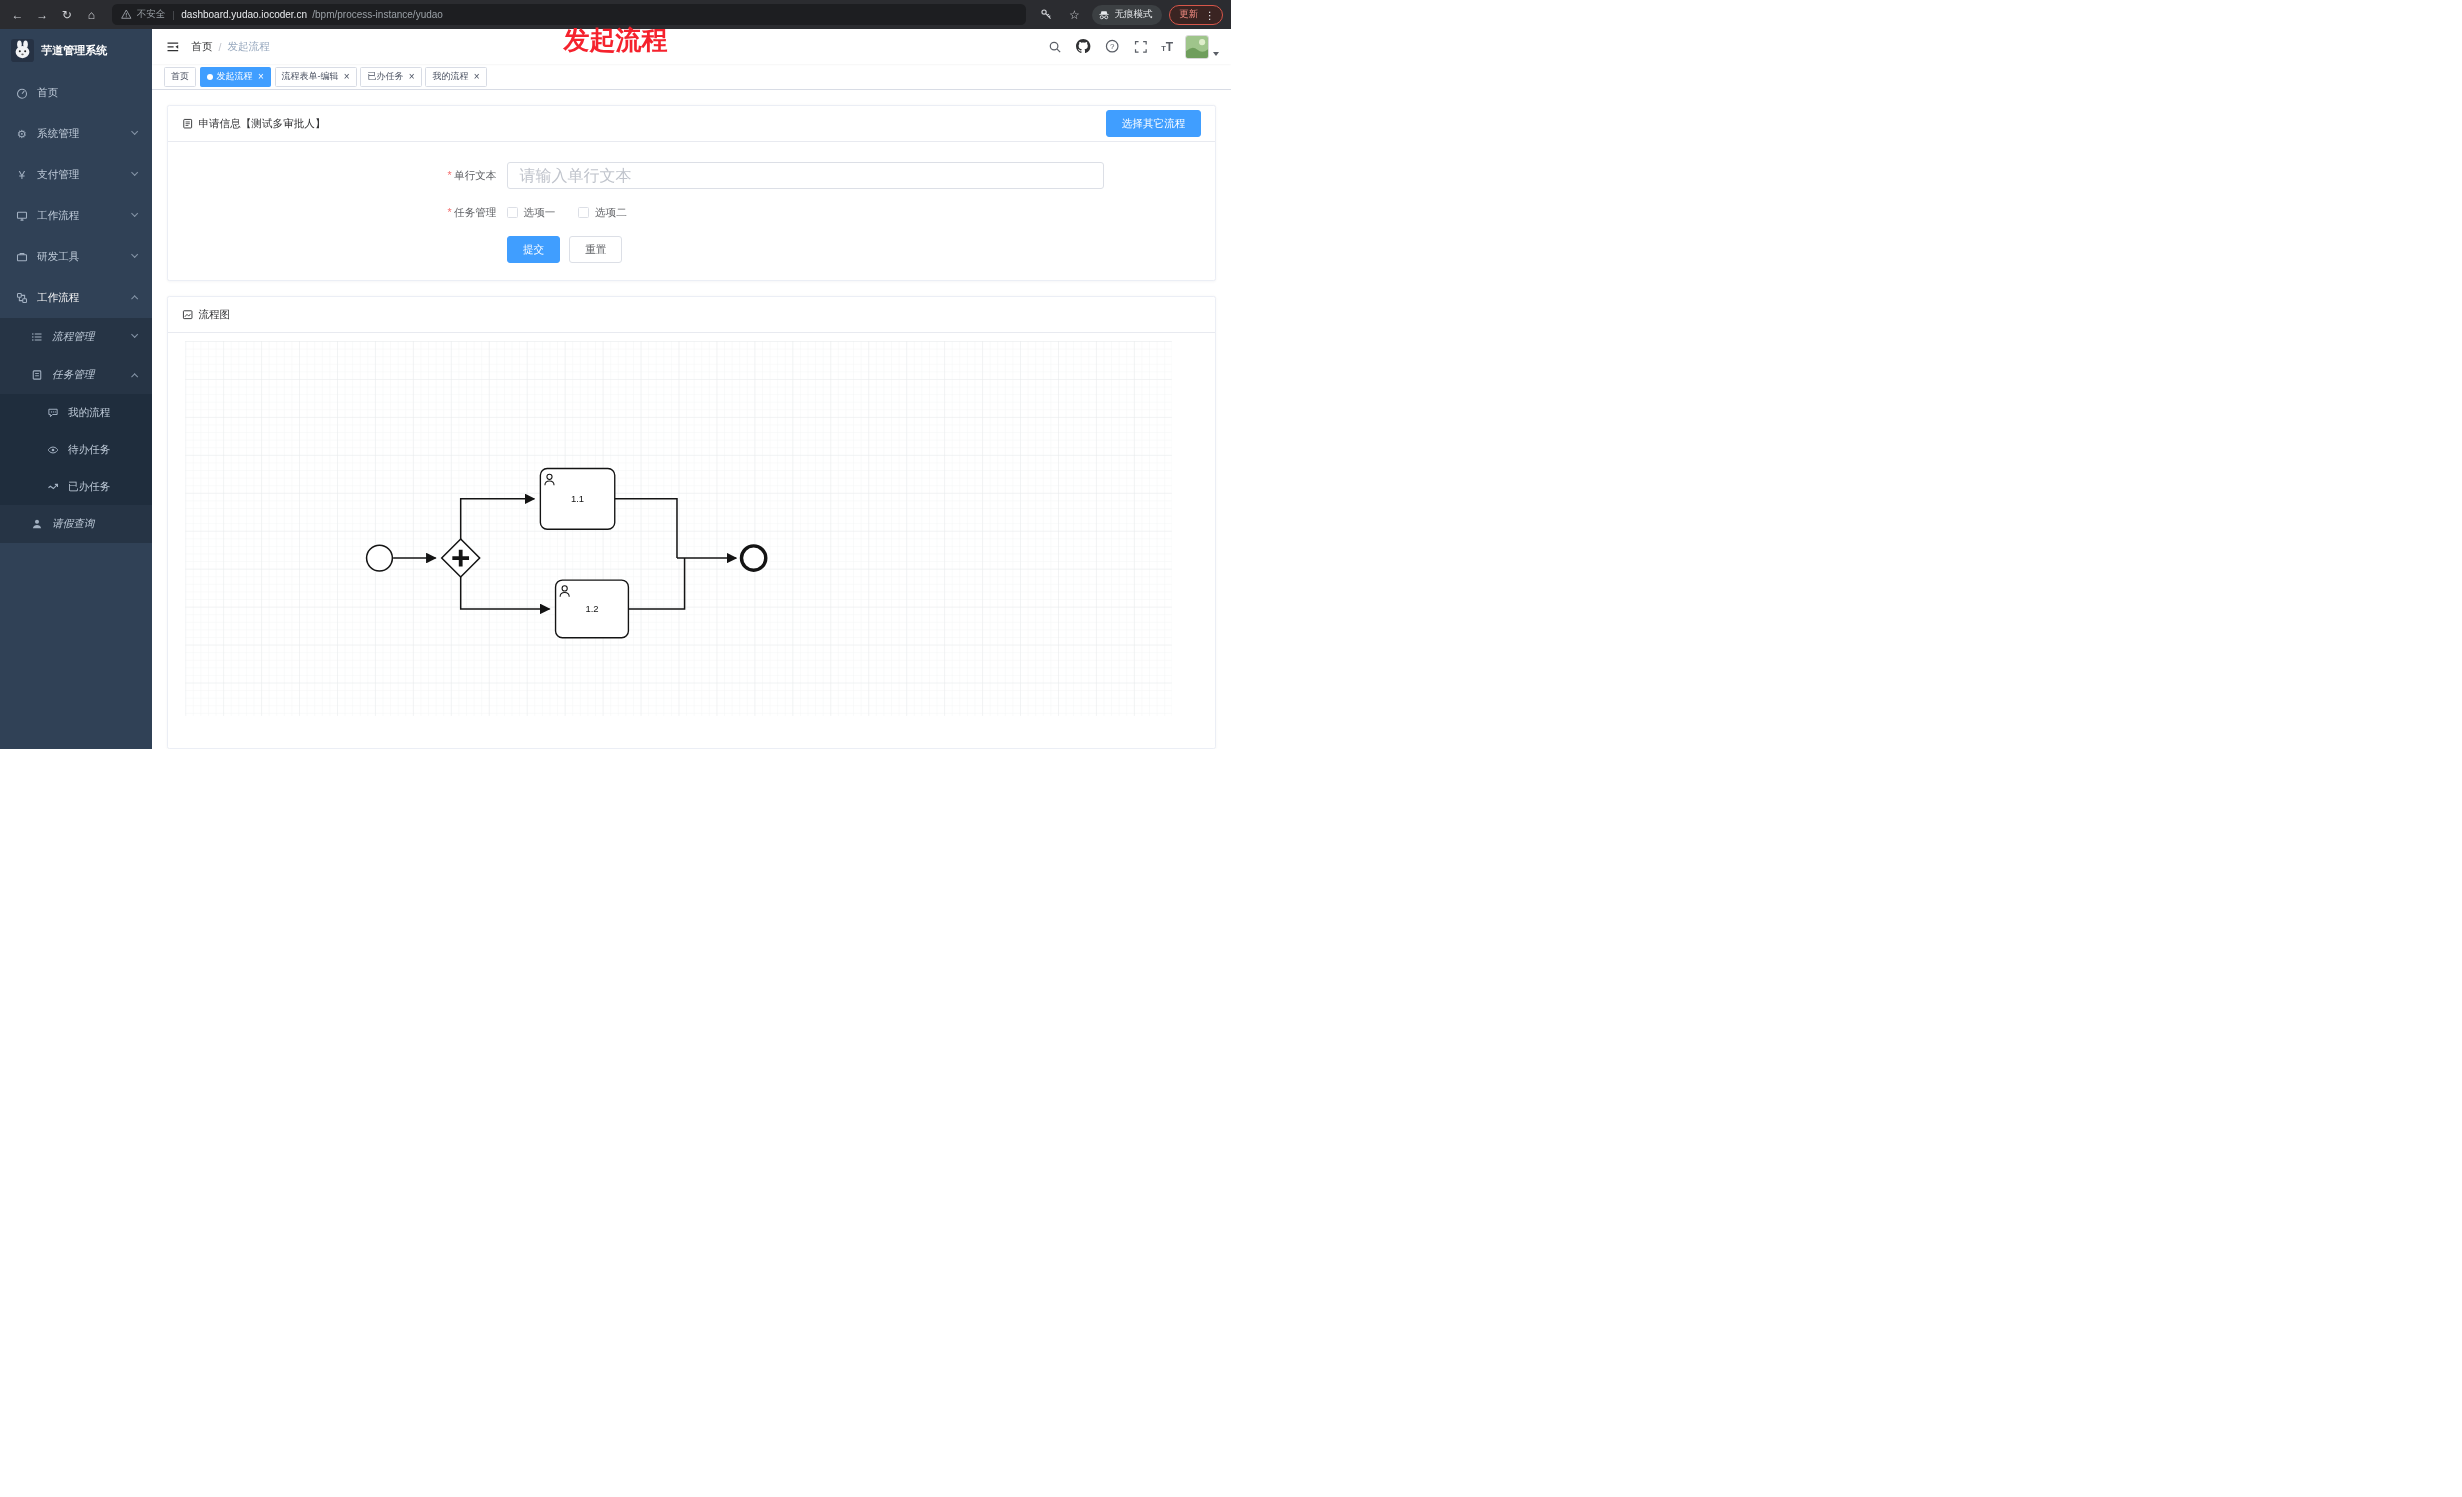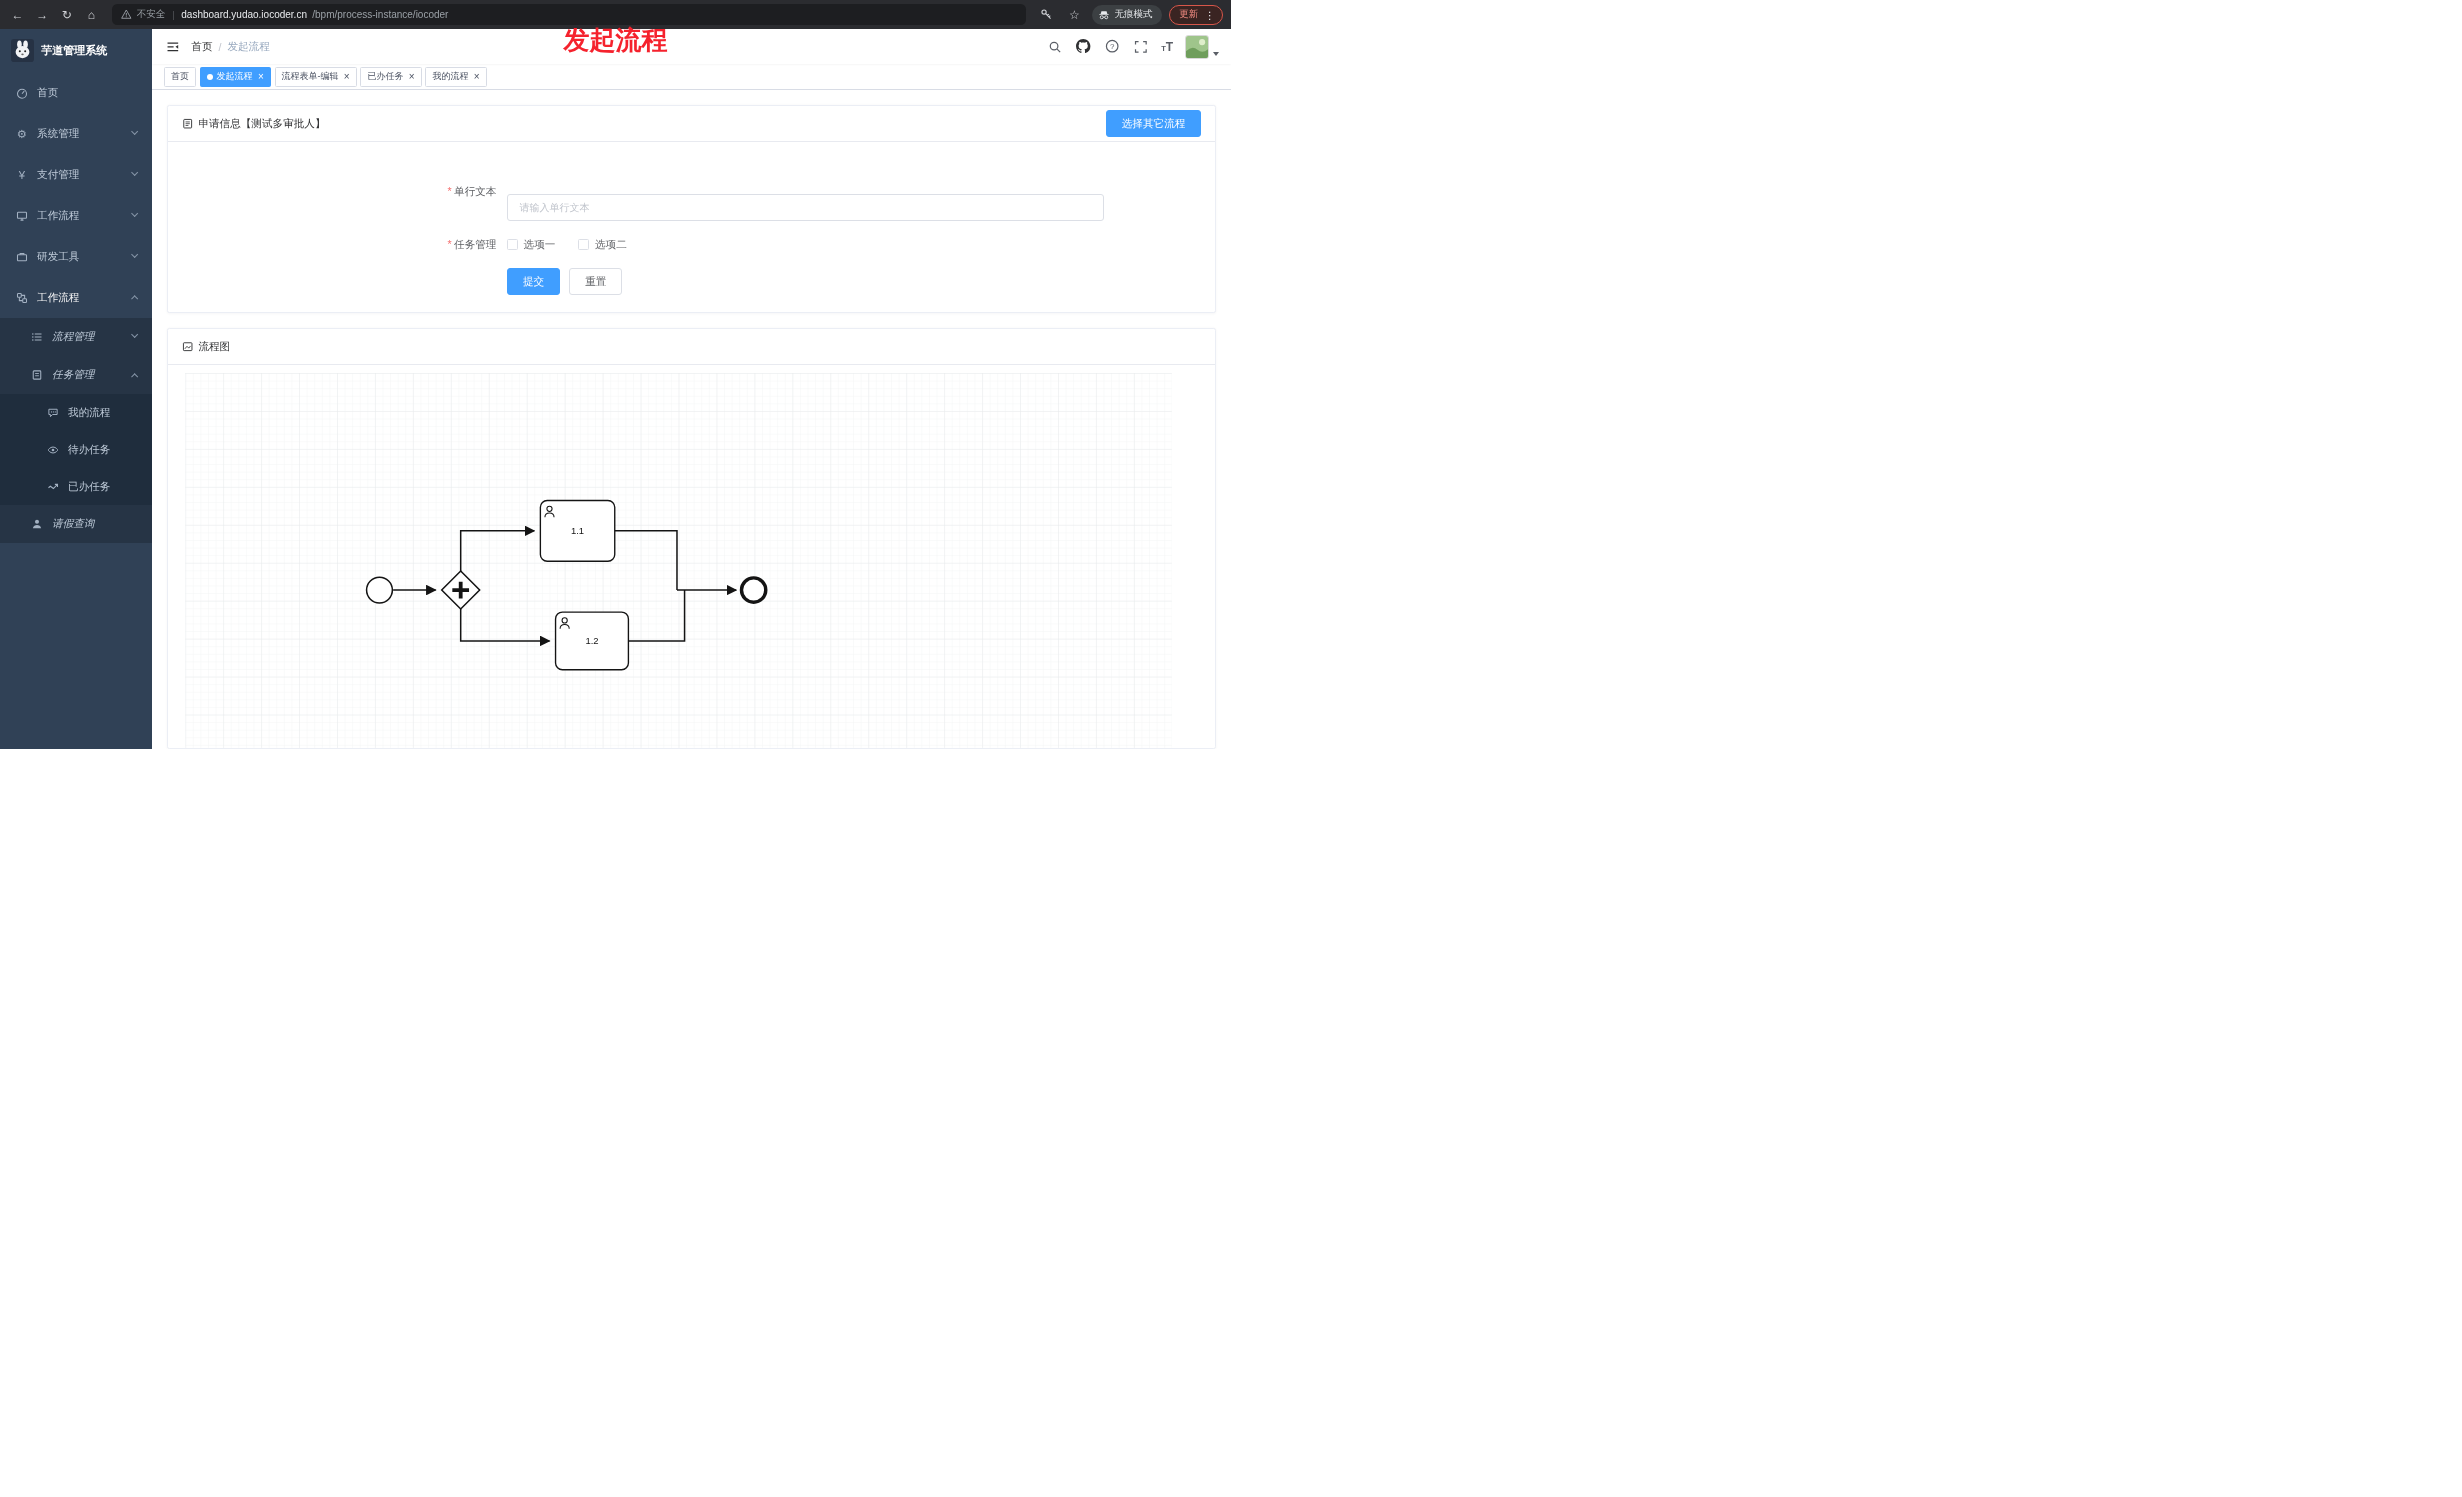--- a/index.html
+++ b/index.html
@@ -77,21 +77,21 @@
   .card-header { min-height: 36px; display: flex; align-items: center; padding: 0 13.7px; border-bottom: 0.8px solid #e8eaf0; gap: 5.3px; font-size: 10.6px; color: #303133; }
   .card-header .grow { flex: 1; }
 
   .btn { display: inline-flex; align-items: center; justify-content: center; height: 27px; padding: 0 15px; border-radius: 3px; font-size: 10.6px; cursor: pointer; border: 0.8px solid #dcdfe6; background: #fff; color: #606266; white-space: nowrap; }
   .btn.primary { background: #409eff; border-color: #409eff; color: #fff; }
 
   .form-body { padding: 20px 0 16.7px; }
   .form-row { display: flex; align-items: center; margin-bottom: 16.7px; }
   .form-label { width: 339px; text-align: right; padding-right: 10.6px; color: #606266; font-size: 10.6px; flex: none; }
   .req { color: #f56c6c; margin-right: 2.3px; }
-  .text-input { width: 597px; height: 27px; border: 0.8px solid #dcdfe6; border-radius: 3px; padding: 0 11.4px; font-size: 10px; color: #606266; outline: none; font-family: "Liberation Sans", "DejaVu Sans", sans-serif; margin-top: 32px; }
+  .text-input { width: 597px; height: 27px; border: 0.8px solid #dcdfe6; border-radius: 3px; padding: 0 11.4px; font-size: 16px; color: #606266; outline: none; font-family: "Liberation Sans", "DejaVu Sans", sans-serif; }
   .text-input::placeholder { color: #c0c4cc; }
   .cb-group { display: flex; gap: 23px; }
   .cb { display: flex; align-items: center; gap: 6px; color: #606266; cursor: pointer; font-size: 10.6px; }
   .cb-box { width: 10.6px; height: 10.6px; border: 0.8px solid #dcdfe6; border-radius: 1.5px; background: #fff; }
   .btn-row { margin-left: 339px; display: flex; gap: 9px; margin-bottom: 0; }
 
   .diagram-card { margin-top: 15px; flex: 1; display: flex; flex-direction: column; overflow: hidden; }
   .diagram-body { padding: 8.4px 16.7px 0; flex: 1; overflow: hidden; }
 </style>
 </head>
@@ -106,21 +106,21 @@
     <span class="icon-svg">
       <svg width="10.6" height="10.6" viewBox="0 0 16 16">
           <path d="M8 1.5 15 14H1z" fill="none" stroke="#9aa0a6" stroke-width="1.4"></path>
           <rect x="7.3" y="6" width="1.4" height="4" fill="#9aa0a6"></rect>
           <rect x="7.3" y="11" width="1.4" height="1.4" fill="#9aa0a6"></rect>
         </svg>
     </span>
     <span class="sec-label">不安全</span>
     <span class="divider">|</span>
     <span class="domain">dashboard.yudao.iocoder.cn</span>
-      <span class="path">/bpm/process-instance/iocoder</span>
+      <span class="path">/bpm/process-instance/yudao</span>
   </div>
   <div class="bb-right">
     <span class="bb-btn">
       <svg width="13" height="13" viewBox="0 0 16 16">
           <circle cx="5" cy="5" r="2.6" fill="none" stroke="#cfd1d5" stroke-width="1.4"></circle>
           <path d="M7 7l6 6M11 11l1.6-1.6M9.2 9.2l1.6-1.6" stroke="#cfd1d5" stroke-width="1.4" fill="none"></path>
         </svg>
     </span>
     <span class="bb-btn">☆</span>
     <div class="incog-badge">

